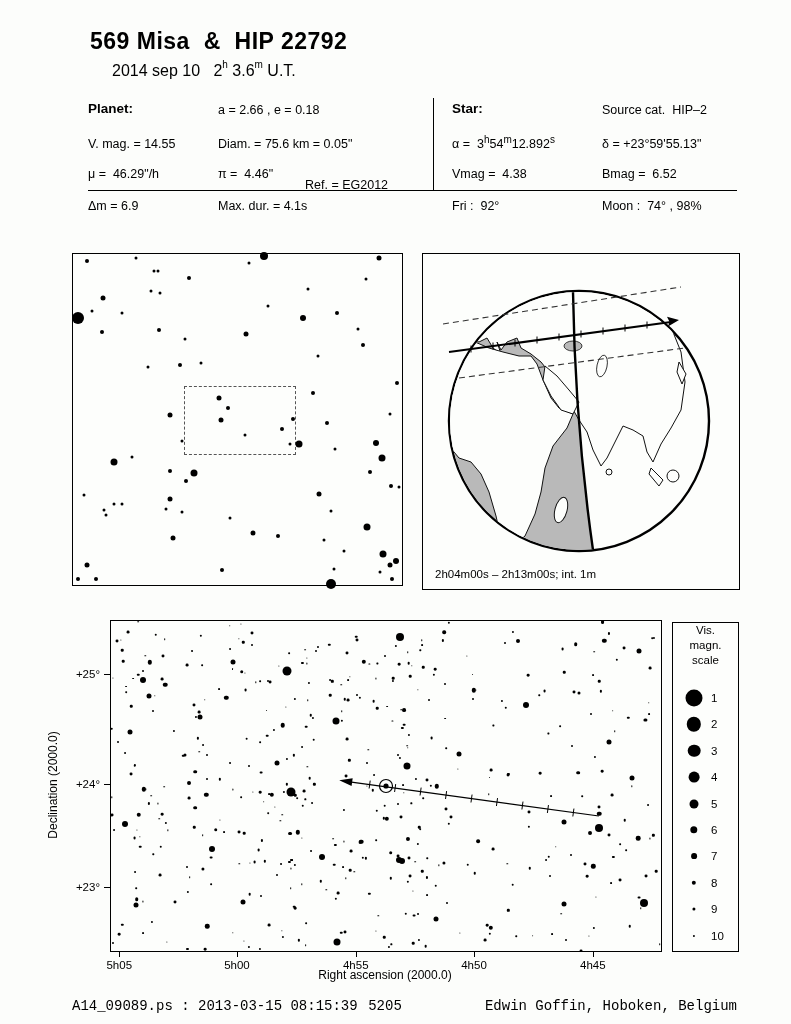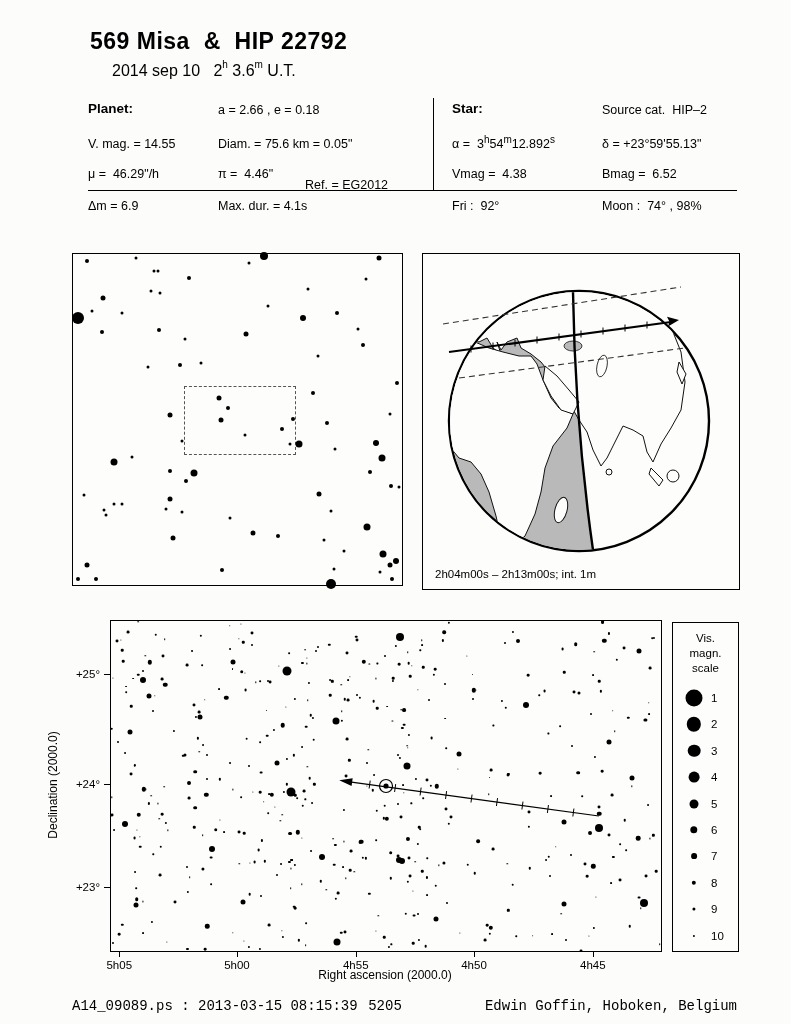--- a/index.html
+++ b/index.html
@@ -695,21 +695,21 @@
     <div class="yticklab" style="top: 16.1%;">+25°</div>
     <div class="ytick" style="top: 49.4%;"></div>
     <div class="yticklab" style="top: 49.4%;">+24°</div>
     <div class="ytick" style="top: 80.6%;"></div>
     <div class="yticklab" style="top: 80.6%;">+23°</div>
   </div>
 <div class="abs axislab" style="left:110px;top:968px;width:550px;text-align:center;">Right ascension (2000.0)</div>
 <div class="abs axislab" style="left:-27px;top:778px;width:160px;text-align:center;transform:rotate(-90deg);transform-origin:center;">Declination (2000.0)</div>
 
 <div class="abs panel" style="left:672px;top:622px;width:65px;height:328px;">
-  <div class="legend-title" style="margin-top:8px;">
+  <div class="legend-title" style="margin-top:0;">
     <div>Vis.</div>
     <div>magn.</div>
     <div>scale</div>
   </div>
   <div id="legend-rows">
       <div class="legend-row" style="top: 75px;">
         <span class="legend-dot" style="height: 17px; width: 17px;"></span>
         <span class="legend-num">1</span>
       </div>
       <div class="legend-row" style="top: 101.4px;">

